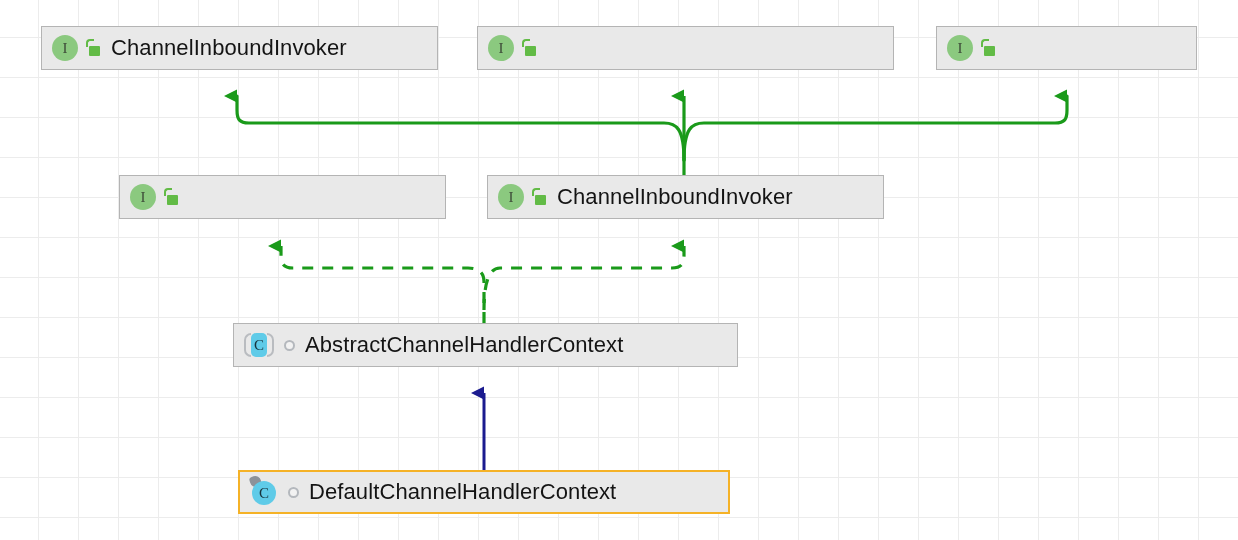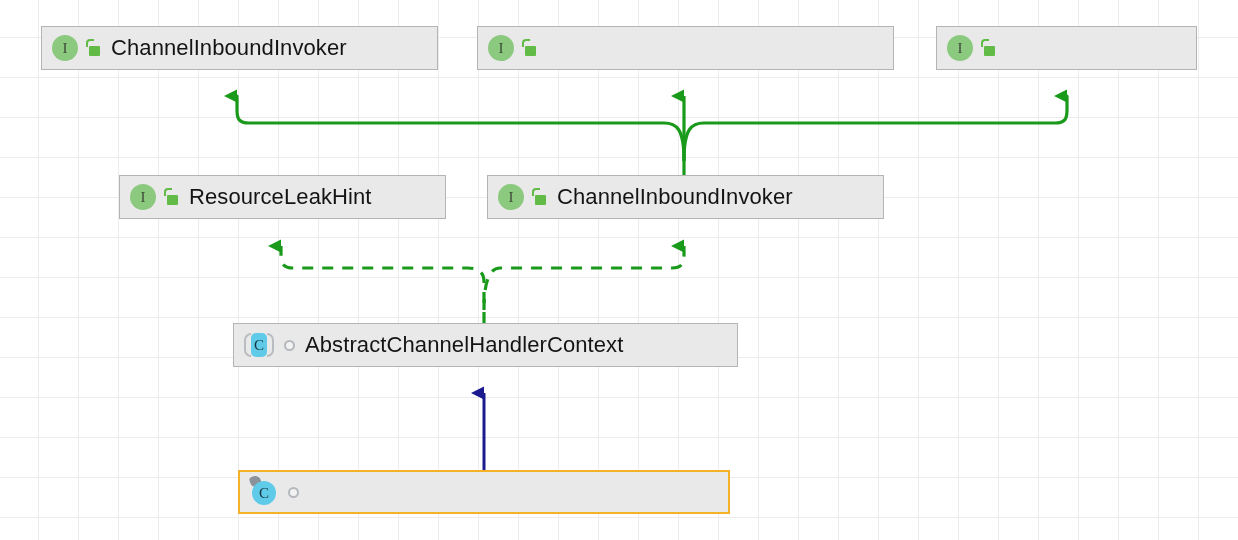--- a/index.html
+++ b/index.html
@@ -239,21 +239,20 @@
   </div>
 
   <div class="uml-node" style="left:119px; top:175px; width:327px;">
     <span class="icon-group">
       <span class="iface-icon">I</span>
       <span class="lock-icon">
         <span class="shackle"></span>
           <span class="body"></span>
       </span>
     </span>
-    <span class="node-label">ResourceLeakHint</span>
   </div>
 
   <div class="uml-node" style="left:487px; top:175px; width:397px;">
     <span class="icon-group">
       <span class="iface-icon">I</span>
       <span class="lock-icon">
         <span class="shackle"></span>
           <span class="body"></span>
       </span>
     </span>
@@ -273,15 +272,16 @@
   </div>
 
   <div class="uml-node selected" style="left:238px; top:470px; width:492px;">
     <span class="icon-group">
       <span class="class-icon">
         <span class="final-mark"></span>
         <span class="circle">C</span>
       </span>
       <span class="dot-icon"></span>
     </span>
+    <span class="node-label">DefaultChannelHandlerContext</span>
   </div>
 
 </div>
 
 </body></html>

